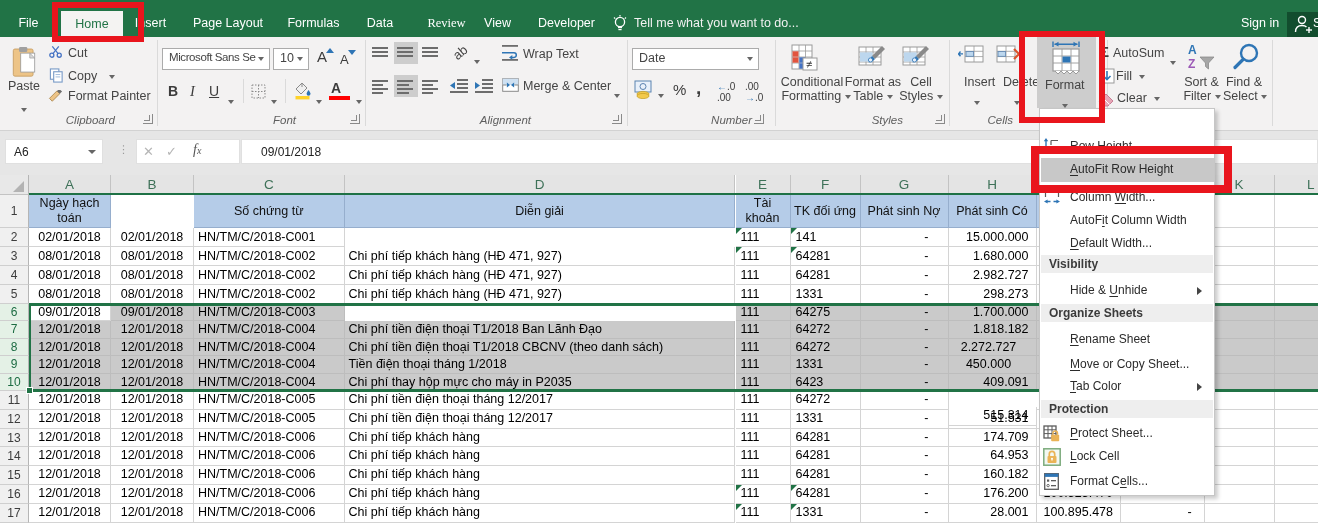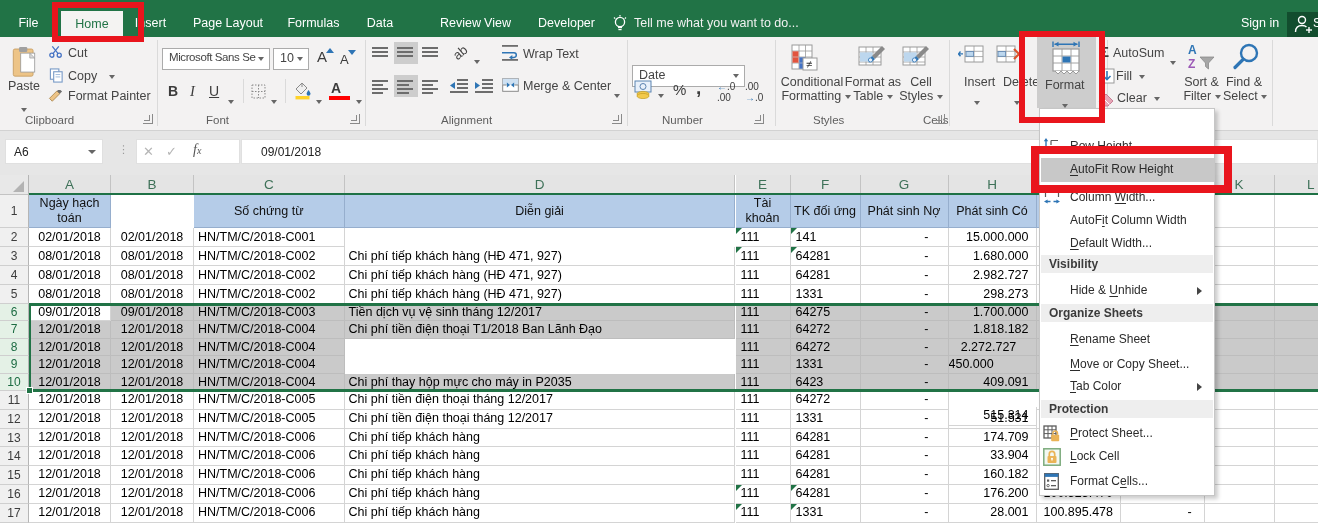--- a/index.html
+++ b/index.html
@@ -6,21 +6,21 @@
 body{position:relative;background:#fff;}
 .abs{position:absolute;}
 
 #tabbar{left:0;top:0;width:1318px;height:37px;background:#217346;}
 .tab{position:absolute;top:10px;height:27px;line-height:26px;color:#fff;font-size:12.5px;}
 #hometab{position:absolute;left:61px;top:11px;width:62px;height:26px;background:#f4f3f2;color:#217346;text-align:center;line-height:26px;font-size:12.5px;}
 #sharebox{position:absolute;left:1287px;top:12px;width:31px;height:25px;background:#124d2e;color:#fff;font-size:12.5px;line-height:25px;}
 
 #ribbon{left:0;top:37px;width:1318px;height:94px;background:#f3f2f2;border-bottom:1px solid #d2d2d2;}
 .gsep{position:absolute;top:3px;height:86px;width:1px;background:#dadada;}
-.glabel{position:absolute;top:77px;height:14px;font-size:11.5px;color:#5e5e5e;text-align:left;}
+.glabel{position:absolute;top:77px;height:14px;font-size:11.5px;color:#5e5e5e;text-align:right;font-style:italic;}
 .glaunch{position:absolute;top:77px;width:10px;height:10px;border-right:1px solid #8a8a8a;border-bottom:1px solid #8a8a8a;}
 .glaunch:after{content:"";position:absolute;right:2px;bottom:2px;width:5px;height:5px;border-right:1.5px solid #8a8a8a;border-bottom:1.5px solid #8a8a8a;}
 .rtext{position:absolute;font-size:12.5px;color:#444;white-space:nowrap;}
 .caret{display:inline-block;width:0;height:0;border-left:3.5px solid transparent;border-right:3.5px solid transparent;border-top:4px solid #666;vertical-align:middle;}
 .combo{position:absolute;background:#fff;border:1px solid #ababab;font-size:12.5px;color:#444;white-space:nowrap;overflow:hidden;}
 .combo .cv{position:absolute;left:6px;top:2px;}
 .combo .ca{position:absolute;right:5px;top:8px;width:0;height:0;border-left:3.5px solid transparent;border-right:3.5px solid transparent;border-top:4px solid #666;}
 .selbtn{background:#cdcdcd;}
 
 #fbar{left:0;top:131px;width:1318px;height:44px;background:#e6e6e6;}
@@ -43,21 +43,21 @@
 .redrect{position:absolute;border:6px solid #e9151d;background:transparent;z-index:50;}
 u{text-underline-offset:2px;}
 </style></head><body>
 
 <div class="abs" id="tabbar">
 <div class="tab" style="left:15px;width:27px;text-align:center;">File</div>
 <div class="tab" style="left:128px;width:45px;text-align:center;">Insert</div>
 <div class="tab" style="left:189px;width:78px;text-align:center;">Page Layout</div>
 <div class="tab" style="left:286px;width:55px;text-align:center;">Formulas</div>
 <div class="tab" style="left:364px;width:32px;text-align:center;">Data</div>
-<div class="tab" style="left:440px;width:43px;">Review</div>
+<div class="tab" style="left:425px;width:43px;text-align:center;font-family:Liberation Serif, serif;">Review</div>
 <div class="tab" style="left:481px;width:33px;text-align:center;">View</div>
 <div class="tab" style="left:535px;width:63px;text-align:center;">Developer</div>
 <div id="hometab">Home</div>
 <svg class="abs" style="left:612px;top:15px;" width="16" height="18" viewBox="0 0 16 18">
 <circle cx="8" cy="7" r="4.6" fill="none" stroke="#fff" stroke-width="1.3"></circle>
 <rect x="6" y="12" width="4" height="1.2" fill="#fff"></rect>
       <rect x="6.4" y="14" width="3.2" height="1.2" fill="#fff"></rect>
 <line x1="8" y1="0" x2="8" y2="1.6" stroke="#fff" stroke-width="1.2"></line>
 <line x1="2" y1="2.5" x2="3.2" y2="3.6" stroke="#fff" stroke-width="1.2"></line>
 <line x1="14" y1="2.5" x2="12.8" y2="3.6" stroke="#fff" stroke-width="1.2"></line>
@@ -219,21 +219,21 @@
 <svg class="abs" style="left:502px;top:41px;" width="17" height="14" viewBox="0 0 17 14">
 <rect x="0.7" y="0.7" width="15.6" height="12.6" fill="#fff" stroke="#8a8a8a" stroke-width="1"></rect>
 <rect x="0.7" y="0.7" width="15.6" height="6.3" fill="#cfe1f2"></rect>
 <line x1="0.7" y1="7" x2="4.6" y2="7" stroke="#8a8a8a" stroke-width="1"></line>
       <line x1="12.4" y1="7" x2="16.3" y2="7" stroke="#8a8a8a" stroke-width="1"></line>
 <path d="M4.9 4.6 L8 7 L4.9 9.4 Z" fill="#2e75b5"></path>
       <path d="M12.1 4.6 L9 7 L12.1 9.4 Z" fill="#2e75b5"></path>
     </svg>
 <div class="rtext" style="left:523px;top:42px;">Merge &amp; Center</div>
 <div class="abs" style="left:614px;top:49px;"><span class="caret"></span></div>
-<div class="combo" style="left:632px;top:28px;width:113px;height:22px;">
+<div class="combo" style="left:632px;top:11px;width:127px;height:22px;">
       <span class="cv">Date</span>
       <span class="ca"></span>
     </div>
 <svg class="abs" style="left:634px;top:42px;" width="20" height="20" viewBox="0 0 20 20">
 <rect x="1" y="2" width="16" height="11" fill="#e8f0fa" stroke="#5b83b0" stroke-width="1"></rect>
 <circle cx="9" cy="7.5" r="3" fill="none" stroke="#5b83b0" stroke-width="1"></circle>
 <ellipse cx="9" cy="15" rx="6" ry="2.6" fill="#f2c94c" stroke="#c9a227" stroke-width="0.8"></ellipse>
 <ellipse cx="9" cy="17" rx="6" ry="2.6" fill="#f2c94c" stroke="#c9a227" stroke-width="0.8"></ellipse>
     </svg>
 <div class="abs" style="left:658px;top:49px;"><span class="caret"></span></div>
@@ -459,21 +459,20 @@
 <div class="cell" style="left:790.5px;top:110px;width:70.0px;height:19px;line-height:18px;padding-left:5px;">1331</div>
 <div class="cell" style="left:860.5px;top:110px;width:88.0px;height:19px;line-height:18px;text-align:right;padding-right:19px;">-</div>
 <div class="cell" style="left:948.5px;top:110px;width:88.0px;height:19px;line-height:18px;text-align:right;padding-right:7px;">298.273</div>
 <div class="cell" style="left:1036.5px;top:110px;width:84.5px;height:19px;line-height:18px;text-align:right;padding-right:7px;"></div>
 <div class="cell" style="left:1121px;top:110px;width:83.59999999999991px;height:19px;line-height:18px;text-align:right;padding-right:12px;"></div>
 <div class="cell" style="left:1204.6px;top:110px;width:70.0px;height:19px;line-height:18px;"></div>
 <div class="cell" style="left:1274.6px;top:110px;width:73.40000000000009px;height:19px;line-height:18px;"></div>
 <div class="cell" style="left:29px;top:129px;width:82px;height:17.4px;line-height:16.4px;text-align:center;">09/01/2018</div>
 <div class="cell sel" style="left:111px;top:129px;width:83px;height:17.4px;line-height:16.4px;text-align:center;">09/01/2018</div>
 <div class="cell sel" style="left:194px;top:129px;width:150.60000000000002px;height:17.4px;line-height:16.4px;padding-left:4px;">HN/TM/C/2018-C003</div>
-<div class="cell sel" style="left:344.6px;top:129px;width:390.9px;height:17.4px;line-height:16.4px;padding-left:4px;">Tiền dịch vụ vệ sinh tháng 12/2017</div>
 <div class="cell sel" style="left:735.5px;top:129px;width:55.0px;height:17.4px;line-height:16.4px;padding-left:5px;">111</div>
 <div class="cell sel" style="left:790.5px;top:129px;width:70.0px;height:17.4px;line-height:16.4px;padding-left:5px;">64275</div>
 <div class="cell sel" style="left:860.5px;top:129px;width:88.0px;height:17.4px;line-height:16.4px;text-align:right;padding-right:19px;">-</div>
 <div class="cell sel" style="left:948.5px;top:129px;width:88.0px;height:17.4px;line-height:16.4px;text-align:right;padding-right:7px;">1.700.000</div>
 <div class="cell sel" style="left:1036.5px;top:129px;width:84.5px;height:17.4px;line-height:16.4px;text-align:right;padding-right:7px;"></div>
 <div class="cell sel" style="left:1121px;top:129px;width:83.59999999999991px;height:17.4px;line-height:16.4px;text-align:right;padding-right:12px;"></div>
 <div class="cell sel" style="left:1204.6px;top:129px;width:70.0px;height:17.4px;line-height:16.4px;"></div>
 <div class="cell sel" style="left:1274.6px;top:129px;width:73.40000000000009px;height:17.4px;line-height:16.4px;"></div>
 <div class="cell sel" style="left:29px;top:146.39999999999998px;width:82px;height:17.4px;line-height:16.4px;text-align:center;">12/01/2018</div>
 <div class="cell sel" style="left:111px;top:146.39999999999998px;width:83px;height:17.4px;line-height:16.4px;text-align:center;">12/01/2018</div>
@@ -483,35 +482,37 @@
 <div class="cell sel" style="left:790.5px;top:146.39999999999998px;width:70.0px;height:17.4px;line-height:16.4px;padding-left:5px;">64272</div>
 <div class="cell sel" style="left:860.5px;top:146.39999999999998px;width:88.0px;height:17.4px;line-height:16.4px;text-align:right;padding-right:19px;">-</div>
 <div class="cell sel" style="left:948.5px;top:146.39999999999998px;width:88.0px;height:17.4px;line-height:16.4px;text-align:right;padding-right:7px;">1.818.182</div>
 <div class="cell sel" style="left:1036.5px;top:146.39999999999998px;width:84.5px;height:17.4px;line-height:16.4px;text-align:right;padding-right:7px;"></div>
 <div class="cell sel" style="left:1121px;top:146.39999999999998px;width:83.59999999999991px;height:17.4px;line-height:16.4px;text-align:right;padding-right:12px;"></div>
 <div class="cell sel" style="left:1204.6px;top:146.39999999999998px;width:70.0px;height:17.4px;line-height:16.4px;"></div>
 <div class="cell sel" style="left:1274.6px;top:146.39999999999998px;width:73.40000000000009px;height:17.4px;line-height:16.4px;"></div>
 <div class="cell sel" style="left:29px;top:163.8px;width:82px;height:17.4px;line-height:16.4px;text-align:center;">12/01/2018</div>
 <div class="cell sel" style="left:111px;top:163.8px;width:83px;height:17.4px;line-height:16.4px;text-align:center;">12/01/2018</div>
 <div class="cell sel" style="left:194px;top:163.8px;width:150.60000000000002px;height:17.4px;line-height:16.4px;padding-left:4px;">HN/TM/C/2018-C004</div>
+<div class="cell sel" style="left:344.6px;top:163.8px;width:390.9px;height:17.4px;line-height:16.4px;padding-left:4px;">Chi phí tiền điện thoại T1/2018 CBCNV (theo danh sách)</div>
 <div class="cell sel" style="left:735.5px;top:163.8px;width:55.0px;height:17.4px;line-height:16.4px;padding-left:5px;">111</div>
 <div class="cell sel" style="left:790.5px;top:163.8px;width:70.0px;height:17.4px;line-height:16.4px;padding-left:5px;">64272</div>
 <div class="cell sel" style="left:860.5px;top:163.8px;width:88.0px;height:17.4px;line-height:16.4px;text-align:right;padding-right:19px;">-</div>
 <div class="cell sel" style="left:948.5px;top:163.8px;width:88.0px;height:17.4px;line-height:16.4px;text-align:center;padding-right:7px;">2.272.727</div>
 <div class="cell sel" style="left:1036.5px;top:163.8px;width:84.5px;height:17.4px;line-height:16.4px;text-align:right;padding-right:7px;"></div>
 <div class="cell sel" style="left:1121px;top:163.8px;width:83.59999999999991px;height:17.4px;line-height:16.4px;text-align:right;padding-right:12px;"></div>
 <div class="cell sel" style="left:1204.6px;top:163.8px;width:70.0px;height:17.4px;line-height:16.4px;"></div>
 <div class="cell sel" style="left:1274.6px;top:163.8px;width:73.40000000000009px;height:17.4px;line-height:16.4px;"></div>
 <div class="cell sel" style="left:29px;top:181.2px;width:82px;height:17.4px;line-height:16.4px;text-align:center;">12/01/2018</div>
 <div class="cell sel" style="left:111px;top:181.2px;width:83px;height:17.4px;line-height:16.4px;text-align:center;">12/01/2018</div>
 <div class="cell sel" style="left:194px;top:181.2px;width:150.60000000000002px;height:17.4px;line-height:16.4px;padding-left:4px;">HN/TM/C/2018-C004</div>
+<div class="cell sel" style="left:344.6px;top:181.2px;width:390.9px;height:17.4px;line-height:16.4px;padding-left:4px;">Tiền điện thoại tháng 1/2018</div>
 <div class="cell sel" style="left:735.5px;top:181.2px;width:55.0px;height:17.4px;line-height:16.4px;padding-left:5px;">111</div>
 <div class="cell sel" style="left:790.5px;top:181.2px;width:70.0px;height:17.4px;line-height:16.4px;padding-left:5px;">1331</div>
 <div class="cell sel" style="left:860.5px;top:181.2px;width:88.0px;height:17.4px;line-height:16.4px;text-align:right;padding-right:19px;">-</div>
-<div class="cell sel" style="left:948.5px;top:181.2px;width:88.0px;height:17.4px;line-height:16.4px;text-align:left;padding-right:7px;">450.000</div>
+<div class="cell sel" style="left:948.5px;top:181.2px;width:88.0px;height:17.4px;line-height:16.4px;text-align:center;padding-right:7px;">450.000</div>
 <div class="cell sel" style="left:1036.5px;top:181.2px;width:84.5px;height:17.4px;line-height:16.4px;text-align:right;padding-right:7px;"></div>
 <div class="cell sel" style="left:1121px;top:181.2px;width:83.59999999999991px;height:17.4px;line-height:16.4px;text-align:right;padding-right:12px;"></div>
 <div class="cell sel" style="left:1204.6px;top:181.2px;width:70.0px;height:17.4px;line-height:16.4px;"></div>
 <div class="cell sel" style="left:1274.6px;top:181.2px;width:73.40000000000009px;height:17.4px;line-height:16.4px;"></div>
 <div class="cell sel" style="left:29px;top:198.60000000000002px;width:82px;height:17.4px;line-height:16.4px;text-align:center;">12/01/2018</div>
 <div class="cell sel" style="left:111px;top:198.60000000000002px;width:83px;height:17.4px;line-height:16.4px;text-align:center;">12/01/2018</div>
 <div class="cell sel" style="left:194px;top:198.60000000000002px;width:150.60000000000002px;height:17.4px;line-height:16.4px;padding-left:4px;">HN/TM/C/2018-C004</div>
 <div class="cell sel" style="left:344.6px;top:198.60000000000002px;width:390.9px;height:17.4px;line-height:16.4px;padding-left:4px;">Chi phí thay hộp mực cho máy in P2035</div>
 <div class="cell sel" style="left:735.5px;top:198.60000000000002px;width:55.0px;height:17.4px;line-height:16.4px;padding-left:5px;">111</div>
 <div class="cell sel" style="left:790.5px;top:198.60000000000002px;width:70.0px;height:17.4px;line-height:16.4px;padding-left:5px;">6423</div>
@@ -557,21 +558,21 @@
 <div class="cell" style="left:1121px;top:253.60000000000002px;width:83.59999999999991px;height:18.8px;line-height:17.8px;text-align:right;padding-right:12px;"></div>
 <div class="cell" style="left:1204.6px;top:253.60000000000002px;width:70.0px;height:18.8px;line-height:17.8px;"></div>
 <div class="cell" style="left:1274.6px;top:253.60000000000002px;width:73.40000000000009px;height:18.8px;line-height:17.8px;"></div>
 <div class="cell" style="left:29px;top:272.4px;width:82px;height:18.8px;line-height:17.8px;text-align:center;">12/01/2018</div>
 <div class="cell" style="left:111px;top:272.4px;width:83px;height:18.8px;line-height:17.8px;text-align:center;">12/01/2018</div>
 <div class="cell" style="left:194px;top:272.4px;width:150.60000000000002px;height:18.8px;line-height:17.8px;padding-left:4px;">HN/TM/C/2018-C006</div>
 <div class="cell" style="left:344.6px;top:272.4px;width:390.9px;height:18.8px;line-height:17.8px;padding-left:4px;">Chi phí tiếp khách hàng</div>
 <div class="cell" style="left:735.5px;top:272.4px;width:55.0px;height:18.8px;line-height:17.8px;padding-left:5px;">111</div>
 <div class="cell" style="left:790.5px;top:272.4px;width:70.0px;height:18.8px;line-height:17.8px;padding-left:5px;">64281</div>
 <div class="cell" style="left:860.5px;top:272.4px;width:88.0px;height:18.8px;line-height:17.8px;text-align:right;padding-right:19px;">-</div>
-<div class="cell" style="left:948.5px;top:272.4px;width:88.0px;height:18.8px;line-height:17.8px;text-align:right;padding-right:7px;">33.904</div>
+<div class="cell" style="left:948.5px;top:272.4px;width:88.0px;height:18.8px;line-height:17.8px;text-align:right;padding-right:7px;">64.953</div>
 <div class="cell" style="left:1036.5px;top:272.4px;width:84.5px;height:18.8px;line-height:17.8px;text-align:right;padding-right:7px;"></div>
 <div class="cell" style="left:1121px;top:272.4px;width:83.59999999999991px;height:18.8px;line-height:17.8px;text-align:right;padding-right:12px;"></div>
 <div class="cell" style="left:1204.6px;top:272.4px;width:70.0px;height:18.8px;line-height:17.8px;"></div>
 <div class="cell" style="left:1274.6px;top:272.4px;width:73.40000000000009px;height:18.8px;line-height:17.8px;"></div>
 <div class="cell" style="left:29px;top:291.2px;width:82px;height:18.8px;line-height:17.8px;text-align:center;">12/01/2018</div>
 <div class="cell" style="left:111px;top:291.2px;width:83px;height:18.8px;line-height:17.8px;text-align:center;">12/01/2018</div>
 <div class="cell" style="left:194px;top:291.2px;width:150.60000000000002px;height:18.8px;line-height:17.8px;padding-left:4px;">HN/TM/C/2018-C006</div>
 <div class="cell" style="left:344.6px;top:291.2px;width:390.9px;height:18.8px;line-height:17.8px;padding-left:4px;">Chi phí tiếp khách hàng</div>
 <div class="cell" style="left:735.5px;top:291.2px;width:55.0px;height:18.8px;line-height:17.8px;padding-left:5px;">111</div>
 <div class="cell" style="left:790.5px;top:291.2px;width:70.0px;height:18.8px;line-height:17.8px;padding-left:5px;">64281</div>

